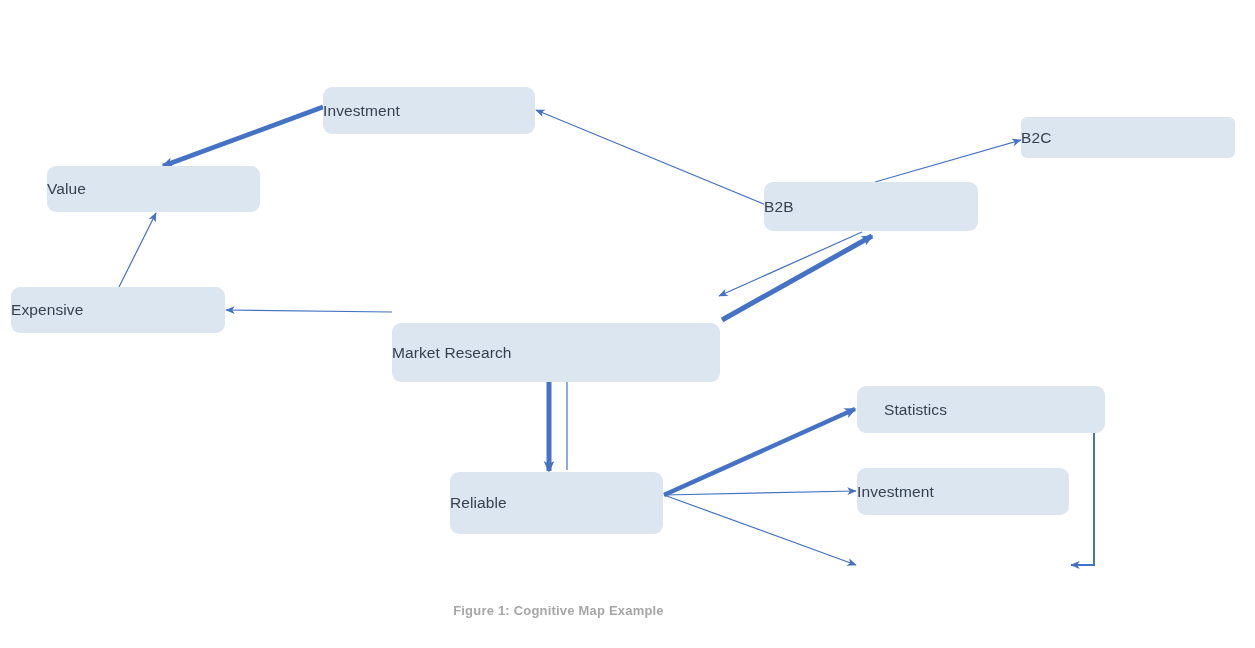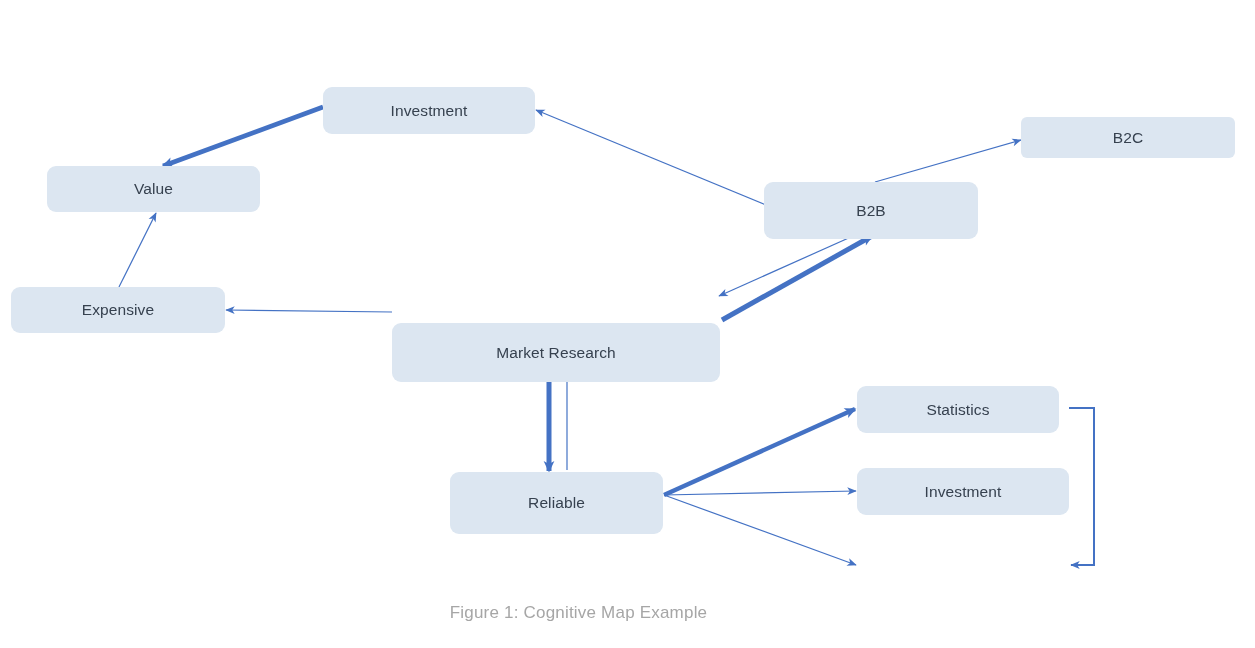--- a/index.html
+++ b/index.html
@@ -24,45 +24,43 @@
     width: 1255px;
     height: 648px;
     pointer-events: none;
   }
   .node {
     position: absolute;
     background: #dce6f1;
     border-radius: 9px;
     display: flex;
     align-items: center;
-    justify-content: center;
     box-sizing: border-box;
     color: #36414f;
     font-size: 15.5px;
     font-family: "Liberation Sans", sans-serif;
     letter-spacing: 0.1px;
     white-space: nowrap;
   }
   .node-label {
     color: #36414f;
     font-size: 15.5px;
     line-height: 1;
   }
   #caption {
     position: absolute;
     left: 0;
     top: 603px;
     width: 1117px;
     text-align: center;
     color: #a6a6a6;
-    font-size: 17px;
-    font-weight: normal;
+    font-size: 13px;
+    font-weight: bold;
     font-family: "Liberation Sans", sans-serif;
     letter-spacing: 0.2px;
-    margin-left: 20px;
   }
 </style>
 </head>
 <body>
 
 <div id="canvas">
 
   <svg id="edges" viewBox="0 0 1255 648">
     <defs>
       <marker id="ahThin" markerWidth="11" markerHeight="11" refX="9.2" refY="5" orient="auto" markerUnits="userSpaceOnUse">
@@ -135,33 +133,33 @@
   </div>
 
   <div class="node" style="left:11px; top:287px; width:214px; height:46px;">
     <span class="node-label">Expensive</span>
   </div>
 
   <div class="node" style="left:392px; top:283px; width:328px; height:59px;margin-top:40px;">
     <span class="node-label">Market Research</span>
   </div>
 
-  <div class="node" style="left:764px; top:182px; width:214px; height:57px;">
+  <div class="node" style="left:764px; top:182px; width:214px; height:49px;">
     <span class="node-label">B2B</span>
   </div>
 
   <div class="node" style="left:1021px; top:117px; width:214px; height:41px;border-radius:6px;">
     <span class="node-label">B2C</span>
   </div>
 
   <div class="node" style="left:450px; top:472px; width:213px; height:62px;">
     <span class="node-label">Reliable</span>
   </div>
 
-  <div class="node" style="left:857px; top:386px; width:202px; height:47px;">
+  <div class="node" style="left:857px; top:386px; width:248px; height:47px;padding-left:27px;">
     <span class="node-label">Statistics</span>
   </div>
 
   <div class="node" style="left:857px; top:468px; width:212px; height:47px;">
     <span class="node-label">Investment</span>
   </div>
 
 
   <div id="caption">Figure 1: Cognitive Map Example</div>
 

